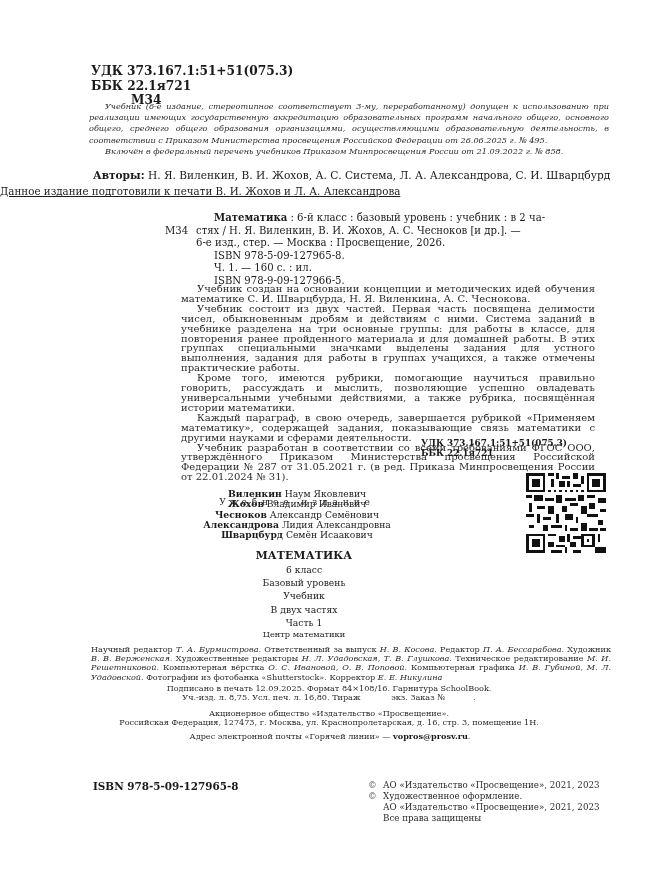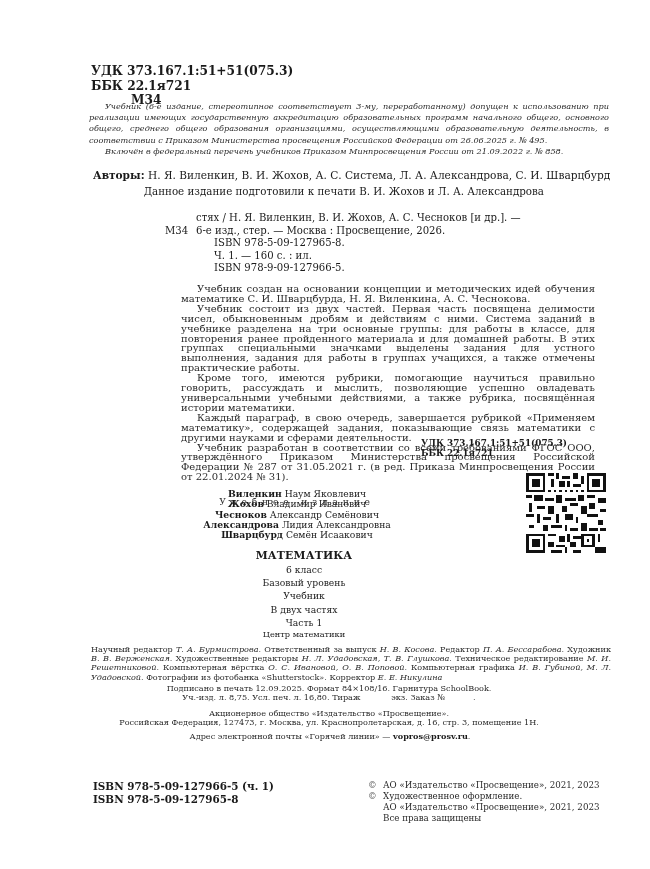--- a/index.html
+++ b/index.html
@@ -12,21 +12,21 @@
   .udk-block { left: 91px; top: 64px; font-size: 12.2px; line-height: 14.5px; font-weight: bold; }
   .udk-block .row { white-space: nowrap; }
   .udk-block .m34 { padding-left: 40px; }
   .italic-par {
     left: 89px; top: 101px; width: 520px;
     font-style: italic; font-size: 8.15px; line-height: 11.2px; text-align: justify; color: #2a2a2a;
   }
   .italic-par p { margin: 0; text-indent: 16px; }
   .authors { left: 93px; top: 168px; width: 520px; font-size: 10.6px; line-height: 14px; white-space: nowrap; }
   .authors b { font-weight: bold; }
-  .prepared { left: 0; width: 544px; top: 185px; text-align: right; font-size: 10.3px; line-height: 13px; }
+  .prepared { left: 0; width: 544px; top: 185px; text-align: left; font-size: 10.3px; line-height: 13px; text-decoration: underline; }
   .biblio { left: 196px; top: 212px; width: 400px; font-size: 10.1px; line-height: 12.6px; }
   .biblio .l { white-space: nowrap; }
   .biblio .m34mark { position: absolute; left: -31px; top: 12.6px; }
   .biblio .ind { padding-left: 18px; }
   .annot {
     left: 181px; top: 284px; width: 414px;
     font-size: 10px; line-height: 9.9px; text-align: justify; color: #2a2a2a;
   }
   .annot p { margin: 0; text-indent: 16px; }
   .udk2 { left: 421px; top: 438px; font-size: 8.8px; line-height: 10.2px; font-weight: bold; white-space: nowrap; }
@@ -73,20 +73,21 @@
 
 <div class="abs authors">
   <b>Авторы:</b>
   <span>Н. Я. Виленкин, В. И. Жохов, А. С. Система, Л. А. Александрова, С. И. Шварцбурд</span>
 </div>
 
 <div class="abs prepared">Данное издание подготовили к печати В. И. Жохов и Л. А. Александрова</div>
 
 <div class="abs biblio">
   <span class="m34mark">М34</span>
+  <div class="l ind"><b>Математика</b><span> : 6-й класс : базовый уровень : учебник : в 2 ча-</span></div>
   <div class="l">стях / Н. Я. Виленкин, В. И. Жохов, А. С. Чесноков [и др.]. —</div>
   <div class="l">6-е изд., стер. — Москва : Просвещение, 2026.</div>
   <div class="l ind">ISBN 978-5-09-127965-8.</div>
   <div class="l ind">Ч. 1. — 160 с. : ил.</div>
   <div class="l ind">ISBN 978-9-09-127966-5.</div>
 </div>
 
 <div class="abs annot">
   <p>Учебник создан на основании концепции и методических идей обучения математике С. И. Шварцбурда, Н. Я. Виленкина, А. С. Чеснокова.</p>
   <p>Учебник состоит из двух частей. Первая часть посвящена делимости чисел, обыкновенным дробям и действиям с ними. Система заданий в учебнике разделена на три основные группы: для работы в классе, для повторения ранее пройденного материала и для домашней работы. В этих группах специальными значками выделены задания для устного выполнения, задания для работы в группах учащихся, а также отмечены практические работы.</p>
@@ -212,21 +213,20 @@
 <div class="abs publisher">
   <div class="line">Акционерное общество «Издательство «Просвещение».</div>
   <div class="line">Российская Федерация, 127473, г. Москва, ул. Краснопролетарская, д. 16, стр. 3, помещение 1Н.</div>
 </div>
 
 <div class="abs hotline">
   <span class="wrap"><span>Адрес электронной почты «Горячей линии» — </span><b>vopros@prosv.ru</b><span>.</span></span>
 </div>
 
 <div class="abs isbn-bottom">
-  <div>ISBN 978-5-09-127966-5 (ч. 1)</div>
   <div>ISBN 978-5-09-127965-8</div>
 </div>
 
 <div class="abs copyright">
   <div class="row"><span class="sym">©</span><span>АО «Издательство «Просвещение», 2021, 2023</span></div>
   <div class="row"><span class="sym">©</span><span>Художественное оформление.</span></div>
   <div class="row"><span>АО «Издательство «Просвещение», 2021, 2023</span></div>
   <div class="row"><span>Все права защищены</span></div>
 </div>
 

